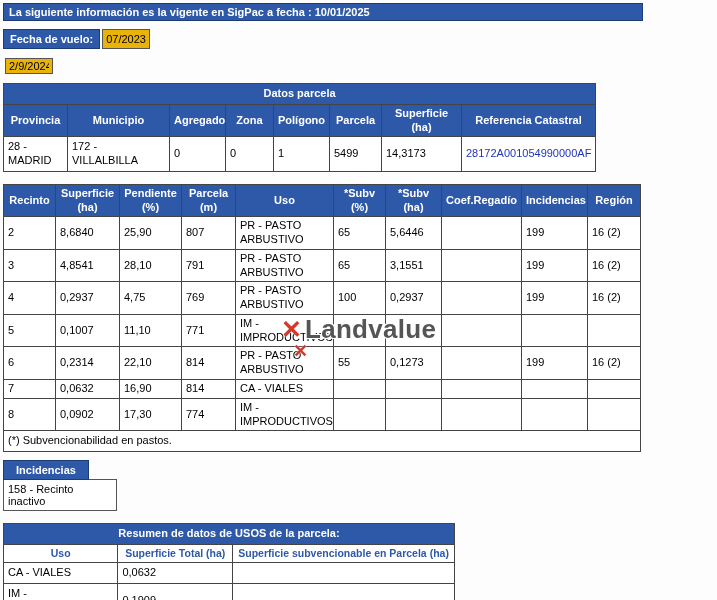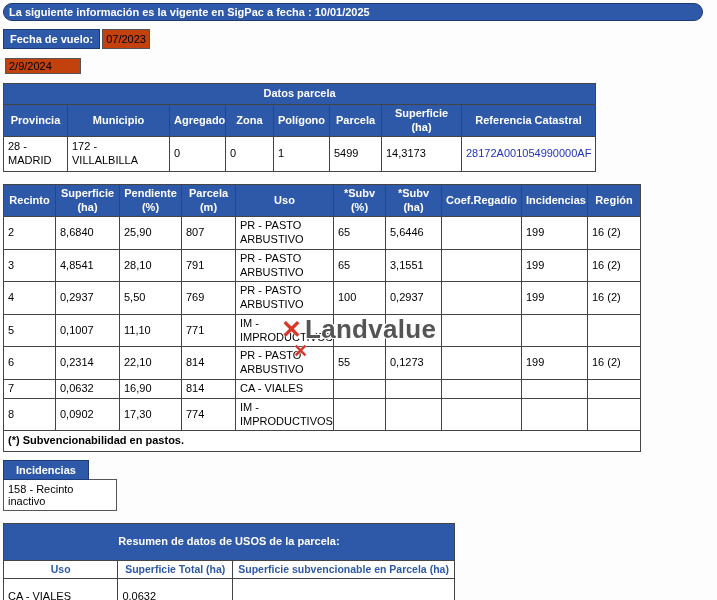--- a/index.html
+++ b/index.html
@@ -18,39 +18,39 @@
     overflow: hidden;
     background: #fdfdfd;
   }
   .bluebar {
     background: var(--accent);
     color: #fff;
     font-weight: bold;
     padding: 2px 5px;
     border: 1px solid var(--accent_dark);
   }
-  .topbar { width: 700px; margin-bottom: 8px; border-radius: 9px; }
+  .topbar { width: 640px; margin-bottom: 8px; }
   .field { display: flex; align-items: stretch; margin-bottom: 9px; }
   .label-box {
     background: var(--accent);
     color: #fff;
     font-weight: bold;
     padding: 3px 6px;
     border: 1px solid var(--accent_dark);
   }
   .input-box {
     font: inherit;
     border: 1px solid #555;
-    background: #c2410c;
+    background: #eab308;
     padding: 1px 3px;
     margin-left: 2px;
     height: auto;
   }
   .w48 { width: 48px; }
-  .w56 { width: 76px; }
+  .w56 { width: 48px; text-align: center; }
 
   table { border-collapse: collapse; background: #fff; }
   th, td { border: 1px solid #444; padding: 2px 4px; vertical-align: middle; line-height: 1.25; }
   th {
     background: var(--accent);
     color: #fff;
     font-weight: bold;
     text-align: center;
   }
   td { background: #fff; text-align: left; }
@@ -62,42 +62,42 @@
     padding: 2px;
   }
 
   .datos-table { table-layout: fixed; width: 592px; margin-bottom: 12px; }
   .datos-table td { padding: 3px 4px; margin-left: 26px; }
   .link-cell { color: var(--link); cursor: pointer; }
 
   .recintos-wrap { position: relative; width: 637px; }
   .recintos-table { table-layout: fixed; width: 637px; }
   .recintos-table td { height: 19px; }
-  .footnote-cell { padding: 3px 4px; font-weight: bold; }
+  .footnote-cell { padding: 3px 4px; }
 
   .inc-block { margin-top: 8px; margin-bottom: 12px; }
   .inc-label {
     display: inline-block;
     background: var(--accent);
     color: #fff;
     font-weight: bold;
     padding: 3px 12px;
     border: 1px solid var(--accent_dark);
   }
   .inc-item {
     width: 114px;
     border: 1px solid #555;
     background: #fff;
     padding: 3px 4px;
     margin-top: -1px;
   }
 
   .resumen-table { width: 452px; }
   .resumen-table th { white-space: nowrap; font-size: 10.5px; }
-  .resumen-table td { padding: 11px 4px; height: 19px; }
+  .resumen-table td { padding: 3px 4px; height: 19px; }
   .resumen-table .title-row td { background: var(--accent); color: #fff; }
   .resumen-table thead tr.subhead th {
     background: #fff;
     color: var(--accent);
   }
 
   .watermark {
     position: absolute;
     left: 278px;
     top: 130px;
@@ -237,21 +237,21 @@
             <td>PR - PASTO ARBUSTIVO</td>
             <td>65</td>
             <td>3,1551</td>
             <td></td>
             <td>199</td>
             <td>16 (2)</td>
           </tr>
           <tr>
             <td>4</td>
             <td>0,2937</td>
-            <td>5,50</td>
+            <td>4,75</td>
             <td>769</td>
             <td>PR - PASTO ARBUSTIVO</td>
             <td>100</td>
             <td>0,2937</td>
             <td></td>
             <td>199</td>
             <td>16 (2)</td>
           </tr>
           <tr>
             <td>5</td>

